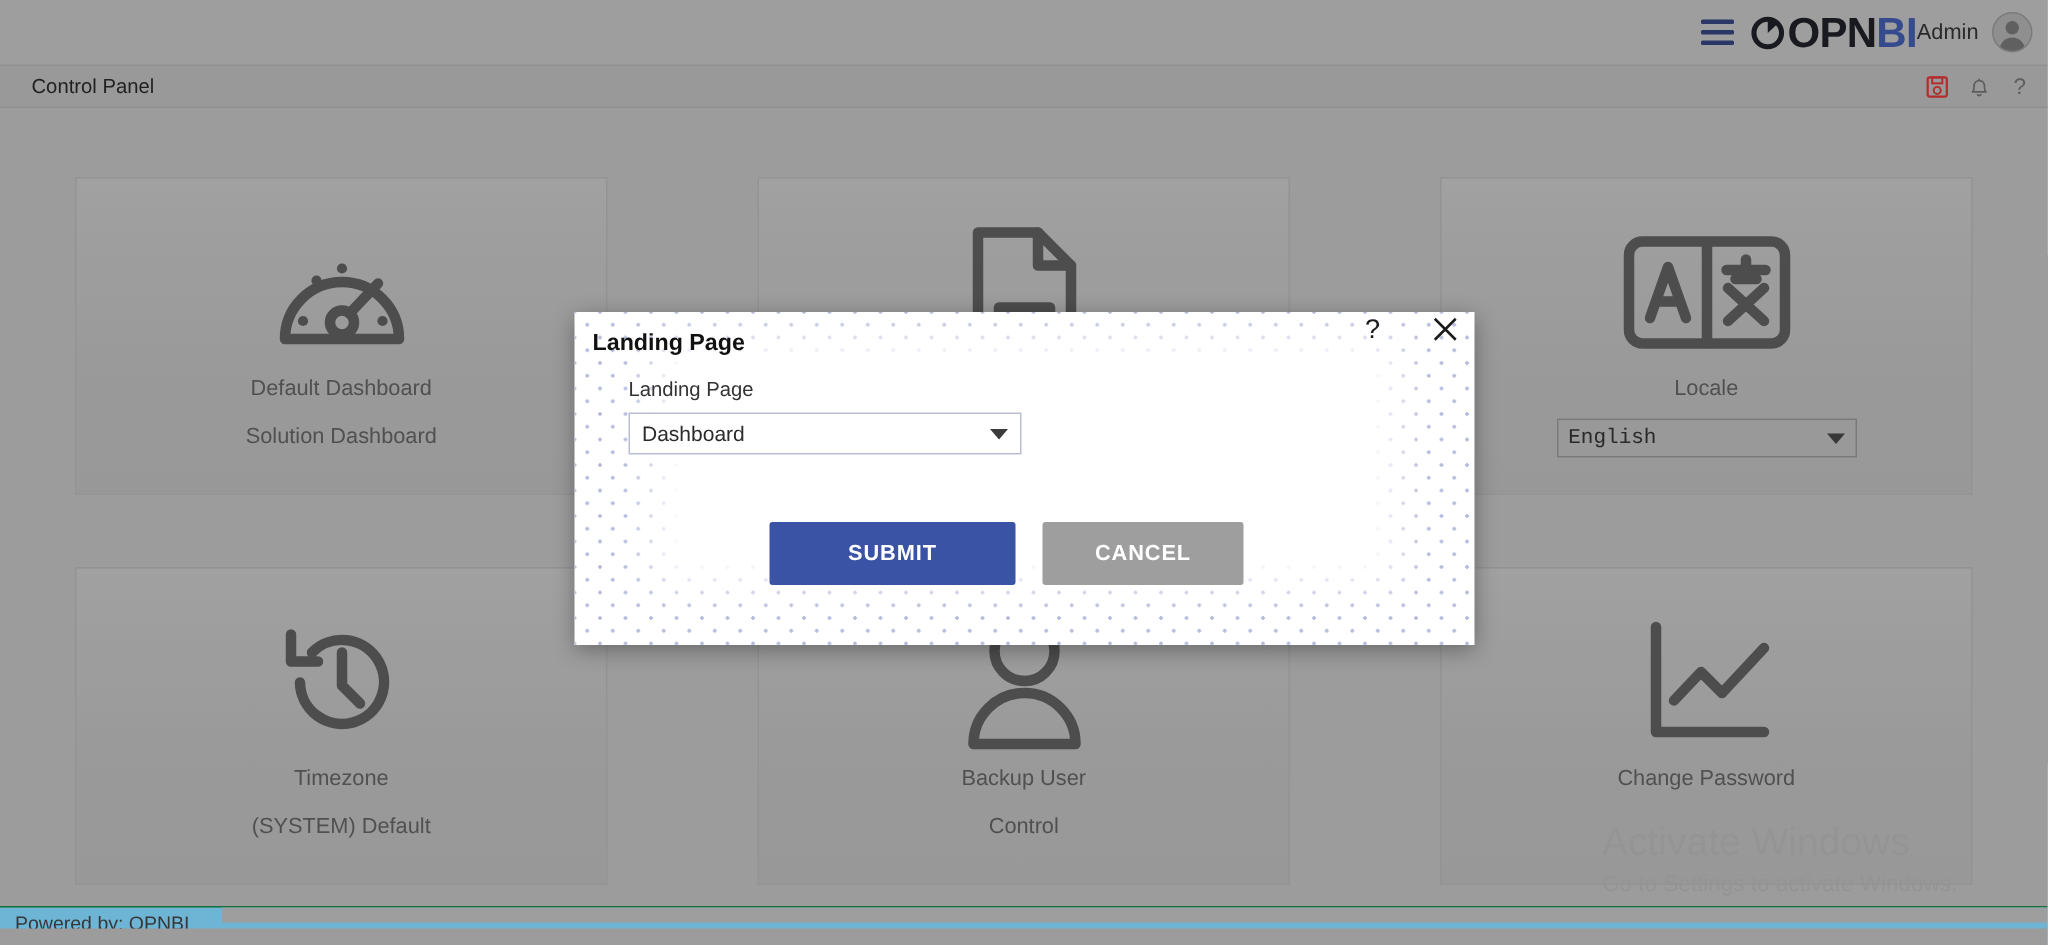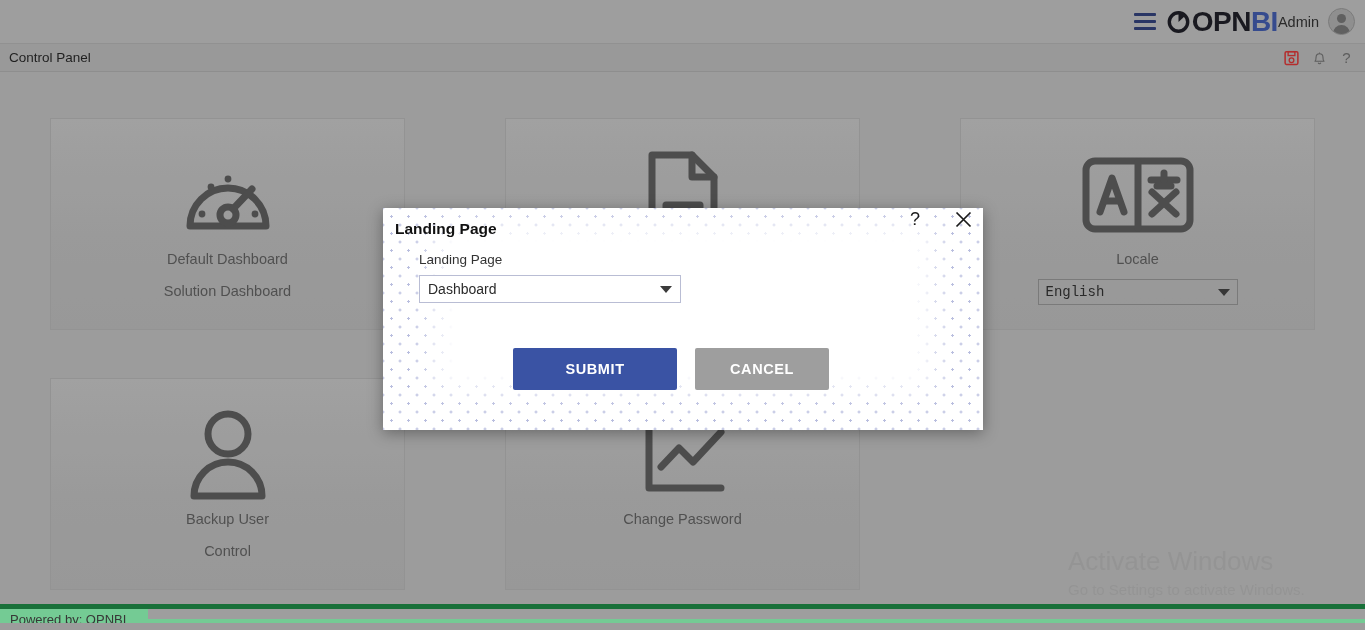--- a/index.html
+++ b/index.html
@@ -32,21 +32,21 @@
   .topright { display: flex; align-items: center; gap: 9px; padding-right: 10px; }
   .admin-name { font-size: 14.5px; color: #2b2b2b; }
   .avatar { width: 27px; height: 27px; border-radius: 50%; background: #a7a7a7; border: 1.5px solid #8e8e8e; position: relative; overflow: hidden; }
   .avatar .head { position: absolute; width: 9px; height: 9px; border-radius: 50%; background: #6d6d6d; left: 8px; top: 5px; }
   .avatar .body { position: absolute; width: 17px; height: 11px; border-radius: 9px 9px 0 0; background: #6d6d6d; left: 4px; top: 16px; }
 
   
   .subbar {
     position: absolute; left: 0; top: 44px; width: 1365px; height: 28px;
     background: #b2b2b2; border-bottom: 1px solid #a5a5a5;
-    display: flex; align-items: center; justify-content: space-between;
+    display: flex; align-items: center; justify-content: space-between; padding-left: 12px;
   }
   .subbar .crumb { font-size: 13.5px; color: #1f1f1f; padding-left: 9px; }
   .subbar .icons { display: flex; align-items: center; gap: 13px; padding-right: 12px; }
   .ic { cursor: pointer; display: flex; align-items: center; justify-content: center; }
 
   
   .greeting { position: absolute; left: 0; top: 76px; width: 1365px; text-align: center; }
   .greeting .hey { font-size: 17.5px; font-weight: bold; color: #29427f; }
   .greeting .hey .comma { color: #29427f; font-weight: bold; }
   .greeting .sub { font-size: 14px; color: #5e5e5e; margin-top: 7px; }
@@ -72,21 +72,21 @@
     padding: 0 7px; font-size: 14px; color: #2a2a2a; font-family: Liberation Mono, monospace;
   }
   .caret { width: 0; height: 0; border-left: 6px solid transparent; border-right: 6px solid transparent; border-top: 7px solid #3b3b3b; }
 
   
   .watermark { position: absolute; left: 1068px; top: 548px; width: 320px; color: #a8a8a8; pointer-events: none; }
   .watermark .w1 { font-size: 26px; line-height: 1.05; color: #adadad; }
   .watermark .w2 { font-size: 15px; margin-top: 6px; color: #adadad; }
 
   
-  .footer { position: absolute; left: 0; top: 604px; width: 1365px; height: 26px; background: #86efac; border-top: 5px solid #15803d; }
+  .footer { position: absolute; left: 0; top: 604px; width: 1365px; height: 26px; background: #7dd3fc; border-top: 1px solid #15803d; }
   .footer .ptext { position: absolute; left: 10px; top: 3px; font-size: 13px; color: #3b3b3b; }
   .footer .strip { position: absolute; left: 148px; top: 0; width: 1217px; height: 10px; background: #b9b9b9; }
   .footer .strip2 { position: absolute; left: 0; top: 14px; width: 1365px; height: 12px; background: #b6b6b6; }
 
   
   .modal-backdrop { position: absolute; inset: 0; background: rgba(40,40,40,0.18); }
   .modal {
     position: absolute; left: 383px; top: 208px; width: 600px; height: 222px;
     background: #ffffff; box-shadow: 0 3px 14px rgba(0,0,0,0.35);
   }
@@ -234,20 +234,31 @@
         <div class="t-select">
           <span>English</span>
           <span class="caret"></span>
         </div>
       </div>
 
     </div>
 
     <div class="row">
 
+      <div class="tile">
+        <div class="icon-slot">
+          <svg width="92" height="92" viewBox="0 0 92 92">
+            <path class="stroke" d="M18 46 A28 28 0 1 0 26 26" stroke-width="7"></path>
+            <path class="stroke" d="M12 14 L12 32 L30 32" stroke-width="7"></path>
+            <path class="stroke" d="M46 26 L46 48 L58 60" stroke-width="7"></path>
+          </svg>
+        </div>
+        <div class="t-label">Timezone</div>
+        <div class="t-value">(SYSTEM) Default</div>
+      </div>
 
       <div class="tile">
         <div class="icon-slot">
           <svg width="84" height="94" viewBox="0 0 84 94">
             <circle cx="42" cy="26" r="20" class="stroke"></circle>
             <path class="stroke" d="M8 88 A34 34 0 0 1 76 88 Z"></path>
           </svg>
         </div>
         <div class="t-label">Backup User</div>
         <div class="t-value">Control</div>

